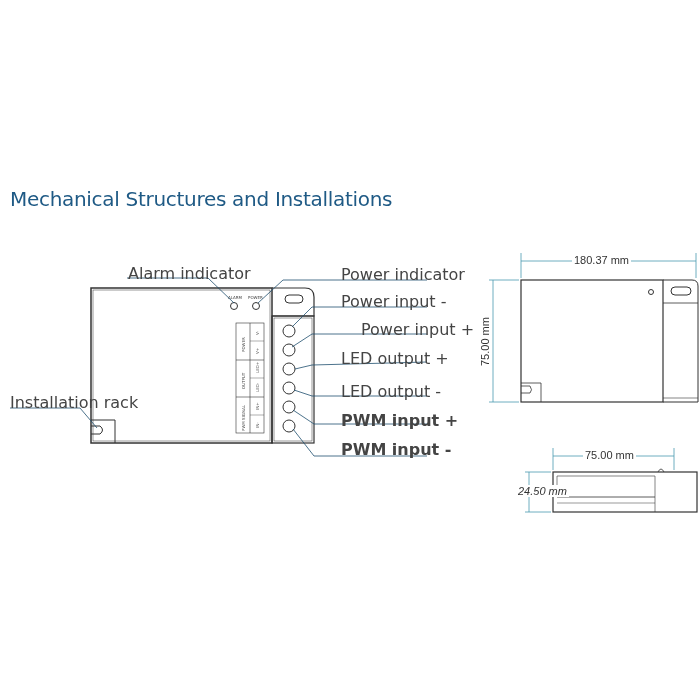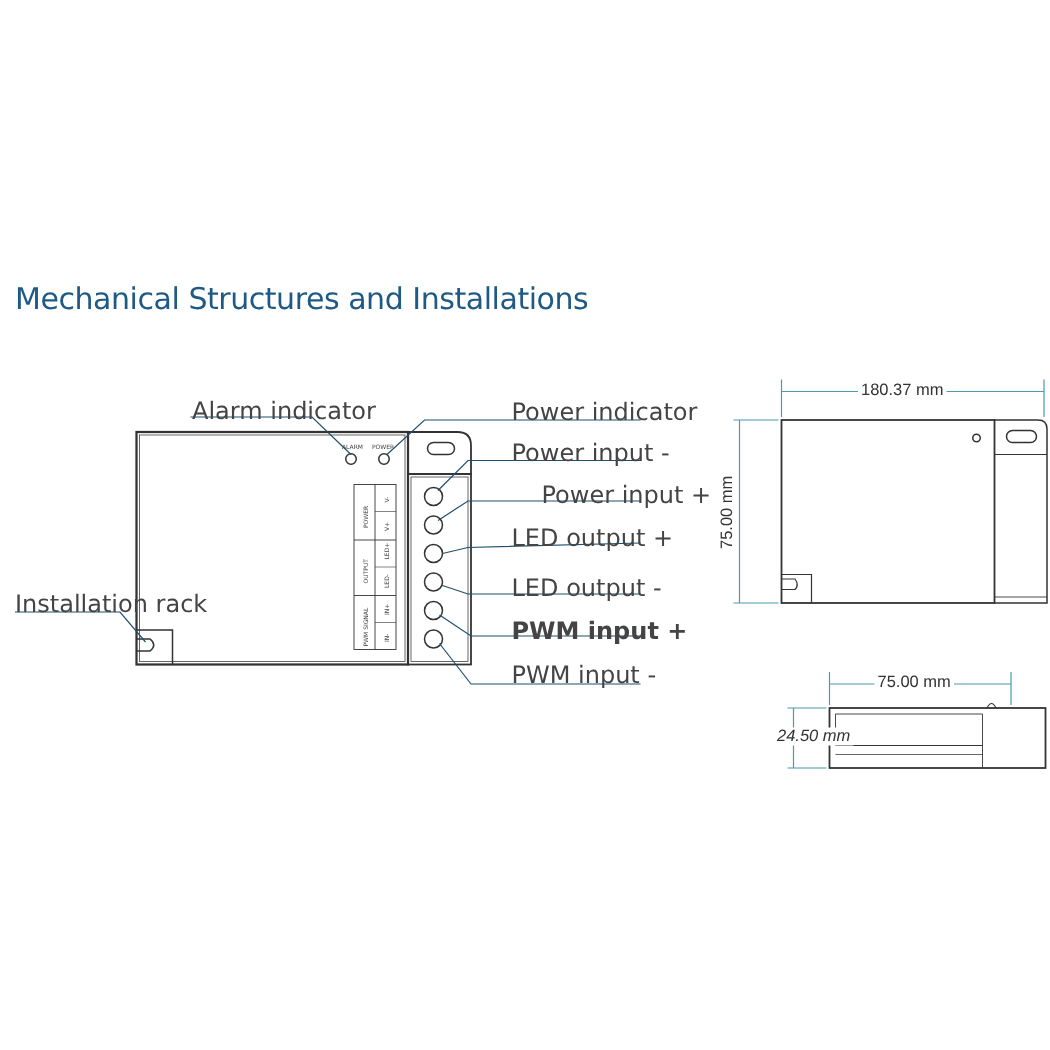--- a/index.html
+++ b/index.html
@@ -116,19 +116,19 @@
   </g>
 </svg>
 
 <div class="lbl" style="left:128px;top:264px;">Alarm indicator</div>
 <div class="lbl" style="left:341px;top:265px;">Power indicator</div>
 <div class="lbl" style="left:341px;top:292px;">Power input -</div>
 <div class="lbl" style="left:341px;top:320px;margin-left:20px;">Power input +</div>
 <div class="lbl" style="left:341px;top:349px;">LED output +</div>
 <div class="lbl" style="left:341px;top:382px;">LED output -</div>
 <div class="lbl" style="left:341px;top:411px;font-weight:bold;">PWM input +</div>
-<div class="lbl" style="left:341px;top:440px;">PWM input -</div>
+<div class="lbl" style="left:341px;top:440px;font-weight:bold;">PWM input -</div>
 <div class="lbl" style="left:10px;top:393px;">Installation rack</div>
 
 <div class="dim" style="left:572px;top:254px;">180.37 mm</div>
 <div class="dim" style="left:479px;top:368px;transform:rotate(-90deg);transform-origin:left top;">75.00 mm</div>
 <div class="dim" style="left:583px;top:449px;">75.00 mm</div>
 <div class="dim" style="left:516px;top:485px;font-style:italic;">24.50 mm</div>
 
 </body></html>

